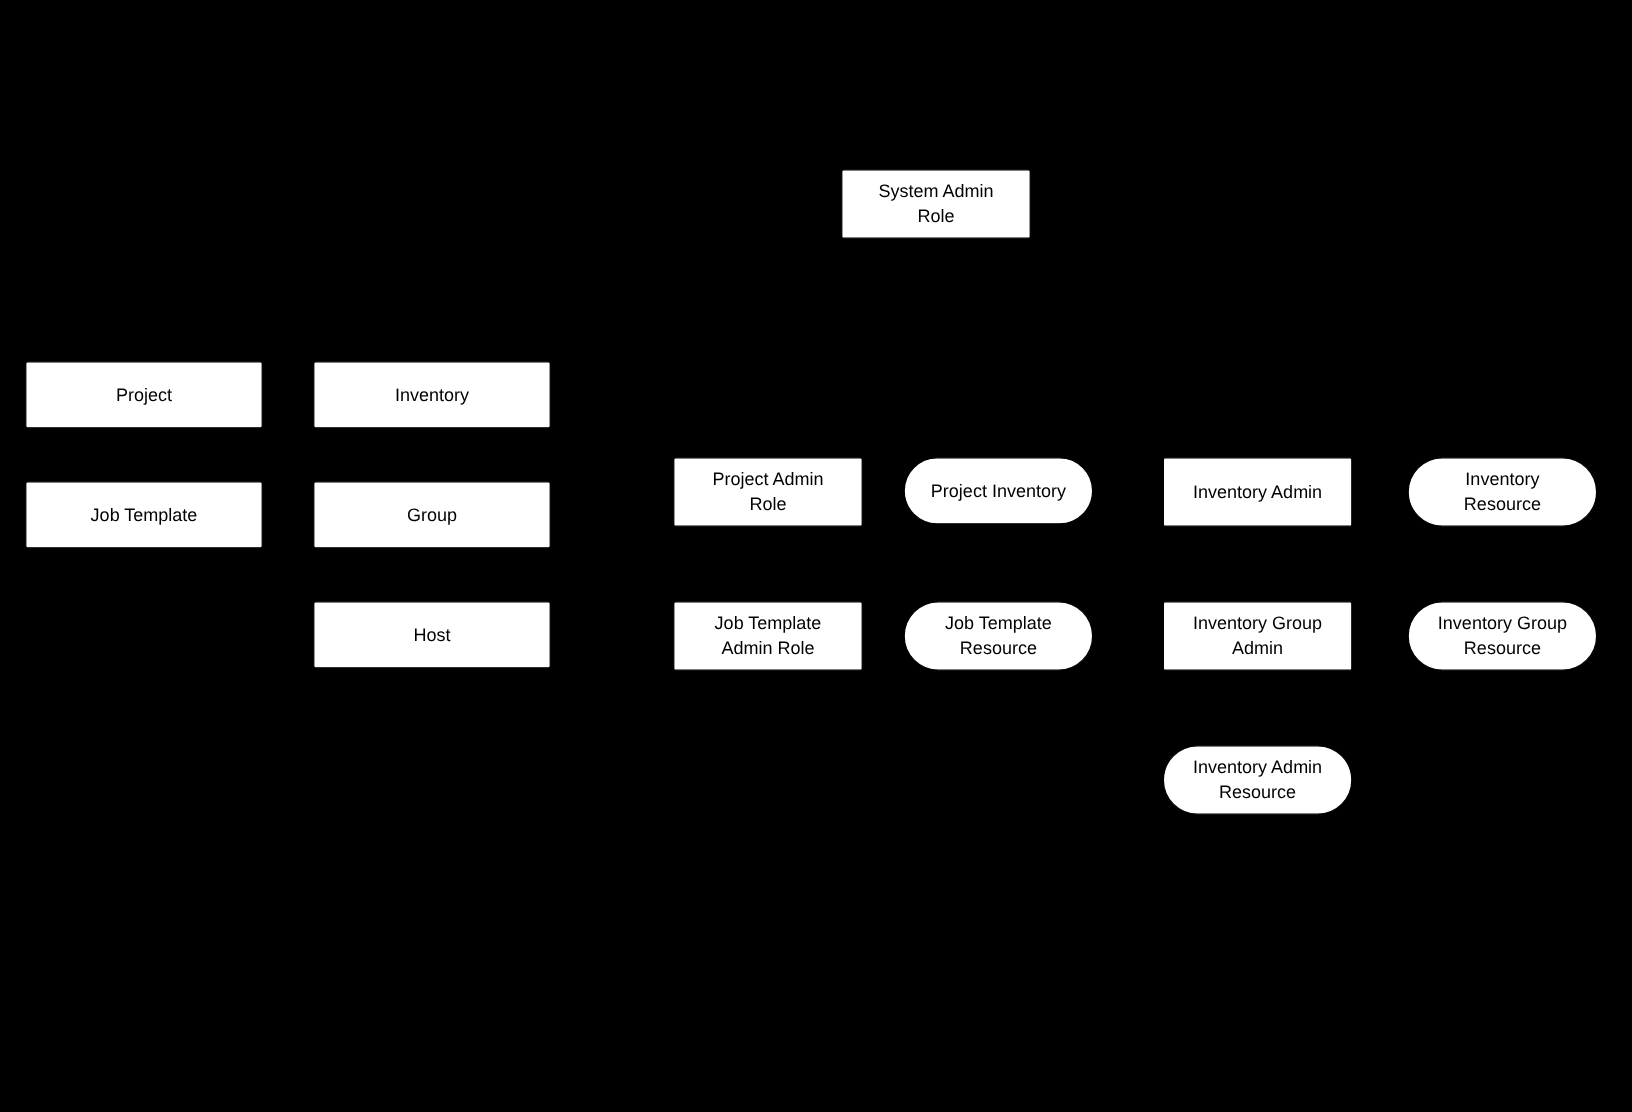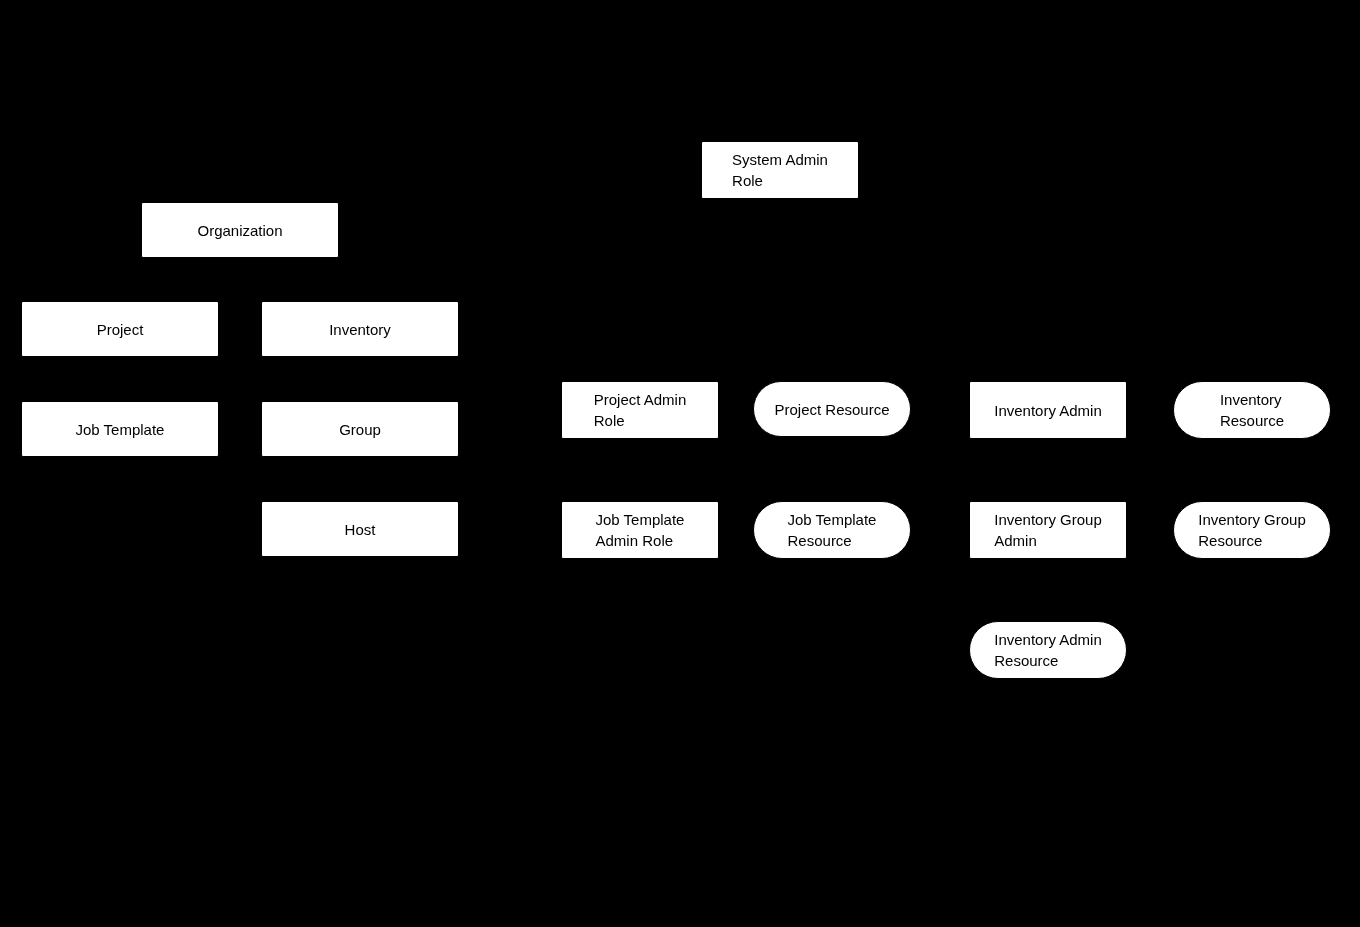--- a/index.html
+++ b/index.html
@@ -16,44 +16,41 @@
     font-family: "Liberation Sans", sans-serif;
   }
   .node {
     position: absolute;
     background: #ffffff;
     border: 1px solid #000000;
     color: #000000;
     display: flex;
     align-items: center;
     justify-content: center;
-    text-align: left;
+    text-align: center;
     font-size: 15px;
     line-height: 21px;
     box-sizing: border-box;
   }
   .rect {
     border-radius: 2px;
   }
   .pill {
     border-radius: 29px;
   }
   .label {
     white-space: pre-line;
     padding: 0 6px;
   }
 </style>
 </head>
 <body>
 
 <div class="canvas">
 
-  <div class="node rect" style="left:141px; top:202px; width:198px; height:56px">
-    <span class="label">Organization</span>
-  </div>
 
   <div class="node rect" style="left:21px; top:301px; width:198px; height:56px">
     <span class="label">Project</span>
   </div>
 
   <div class="node rect" style="left:261px; top:301px; width:198px; height:56px">
     <span class="label">Inventory</span>
   </div>
 
   <div class="node rect" style="left:21px; top:401px; width:198px; height:56px">
@@ -74,21 +71,21 @@
   </div>
 
 
 
   <div class="node rect" style="left:561px; top:381px; width:158px; height:58px">
     <span class="label">Project Admin
 Role</span>
   </div>
 
   <div class="node pill" style="left:753px; top:381px; width:158px; height:56px">
-    <span class="label">Project Resource</span>
+    <span class="label">Project Inventory</span>
   </div>
 
   <div class="node rect" style="left:969px; top:381px; width:158px; height:58px">
     <span class="label">Inventory Admin</span>
   </div>
 
   <div class="node pill" style="left:1173px; top:381px; width:158px; height:58px">
     <span class="label">Inventory
 Resource</span>
   </div>

